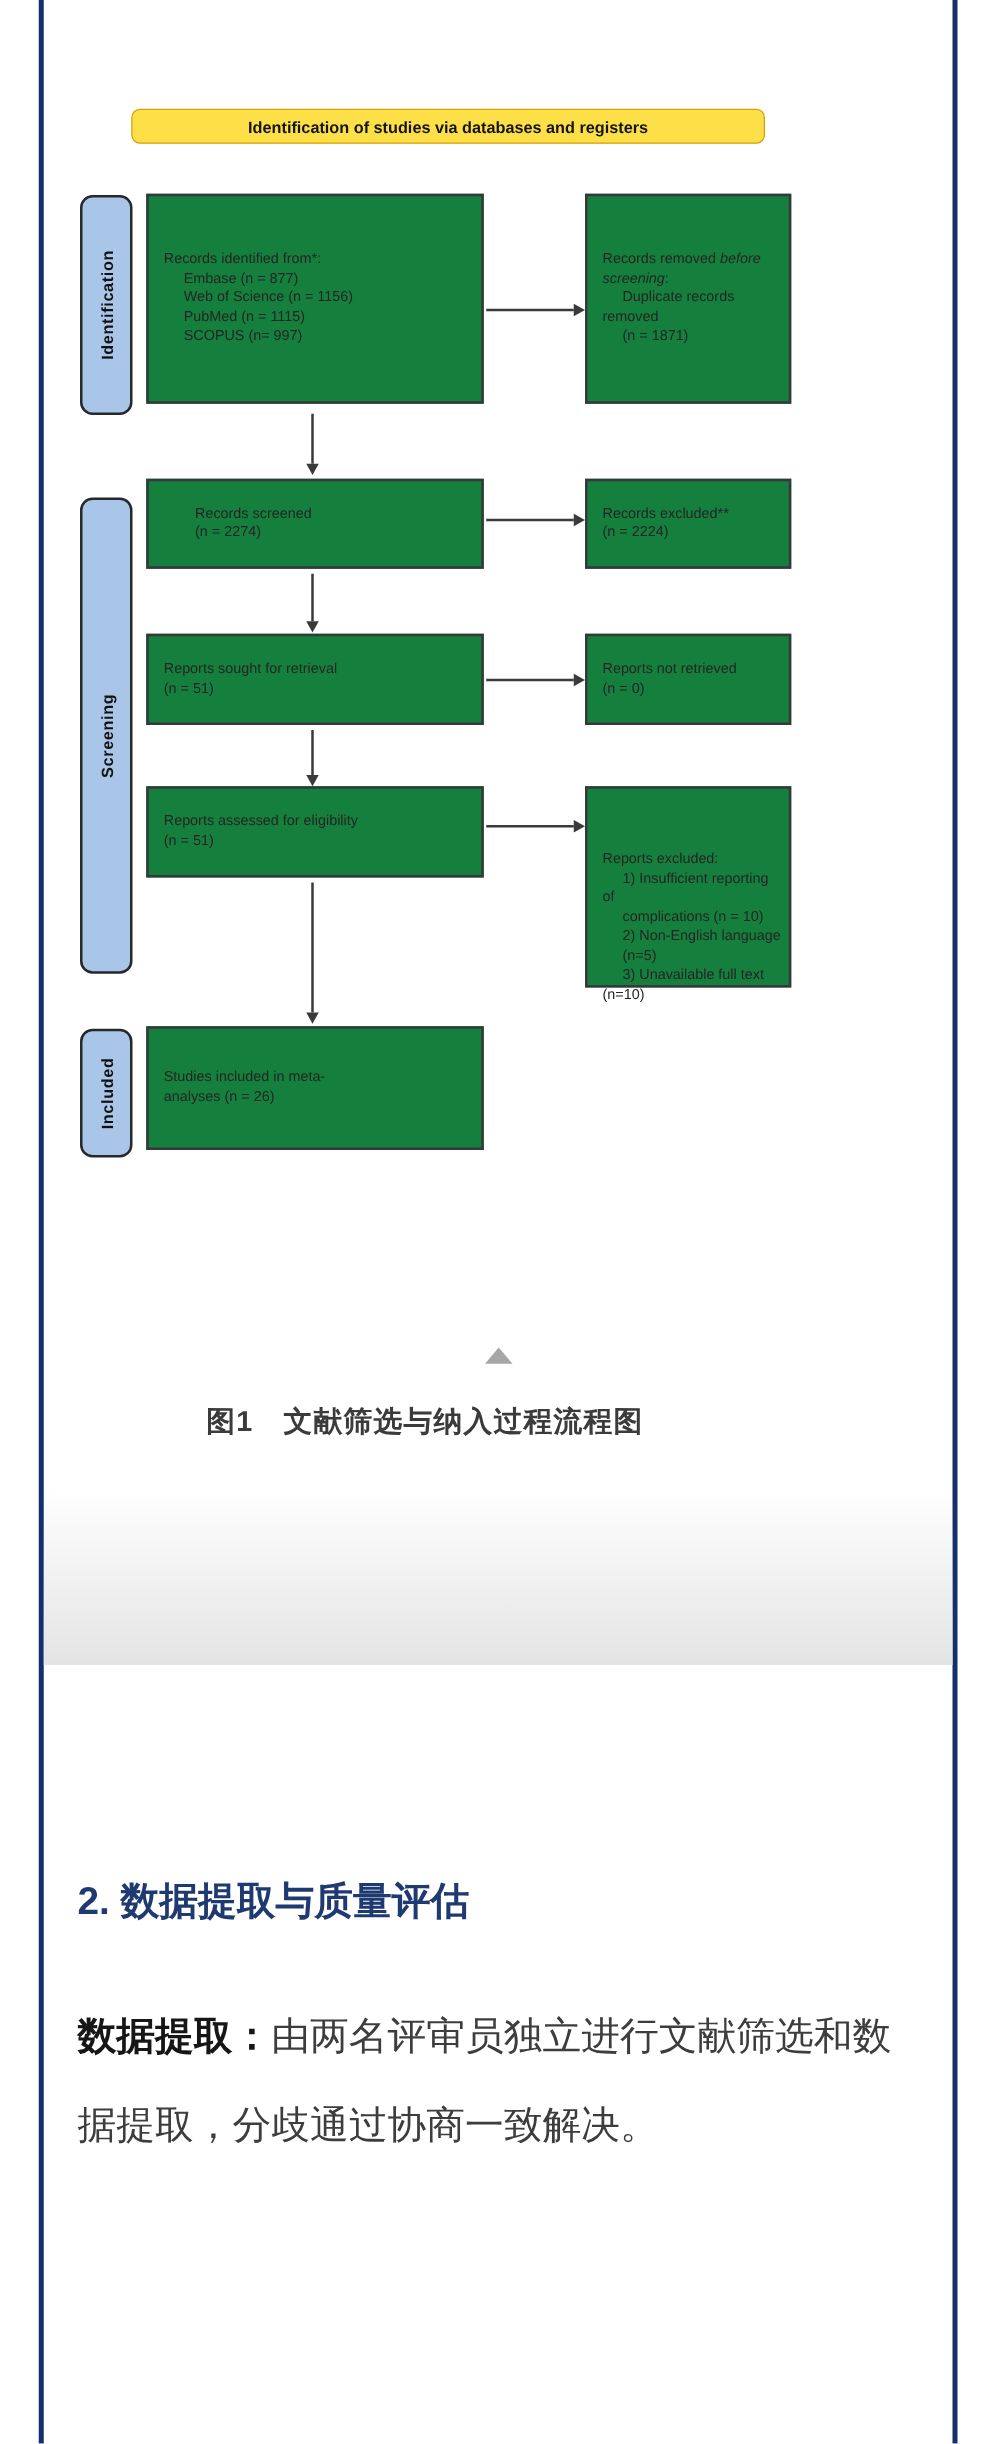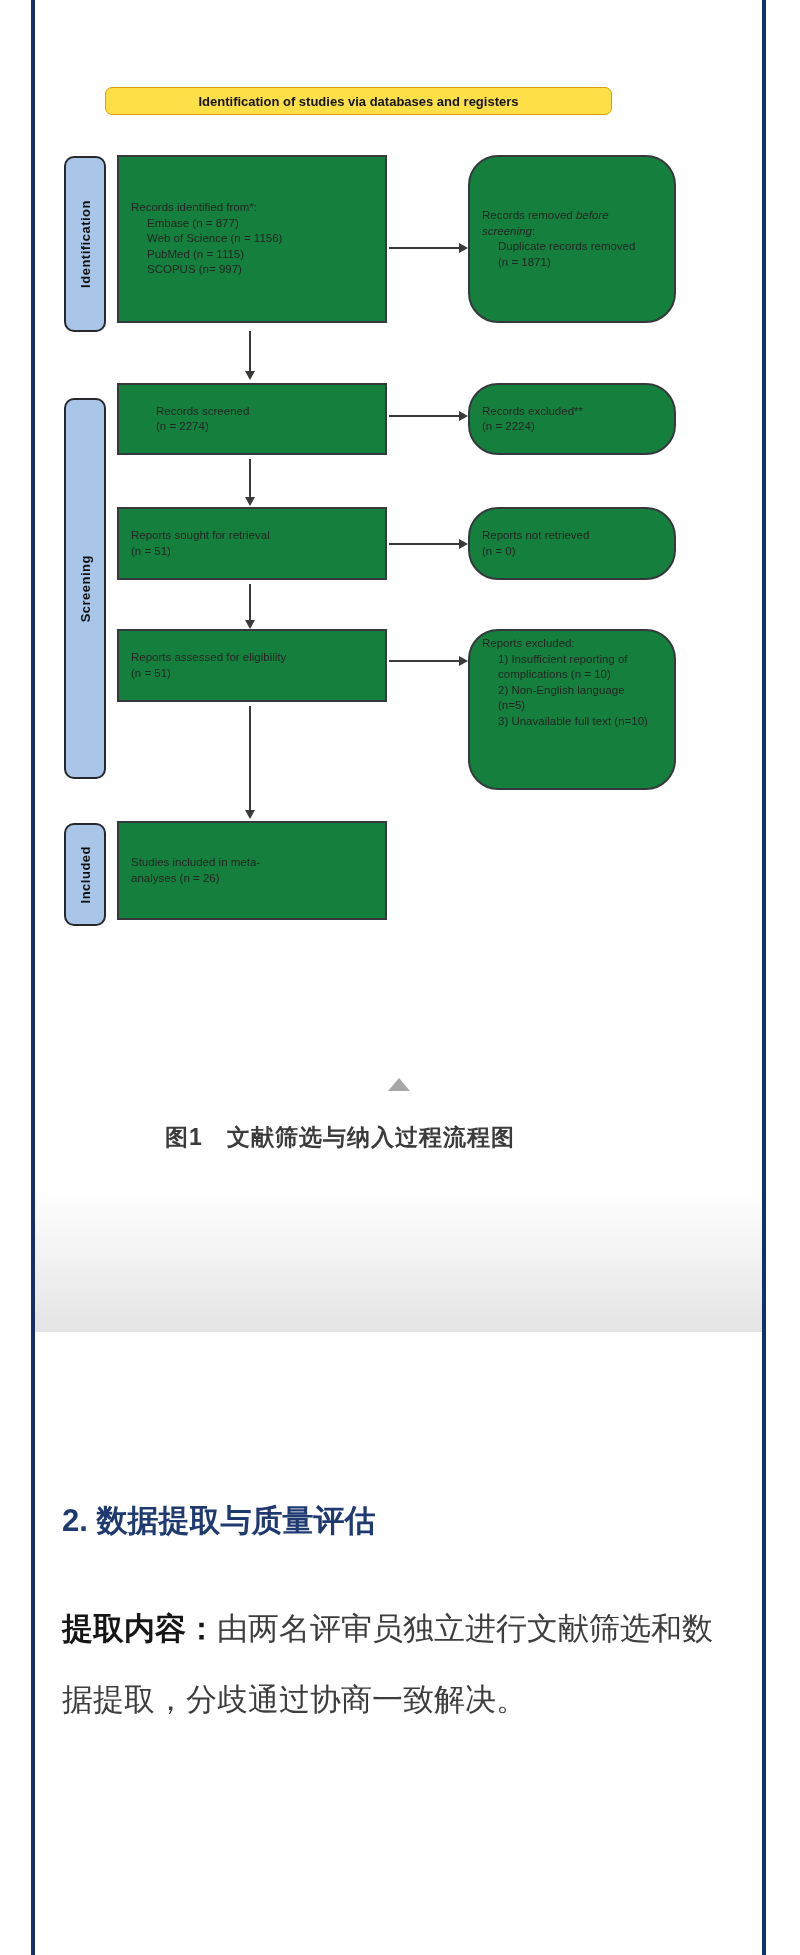--- a/index.html
+++ b/index.html
@@ -31,23 +31,23 @@
   .stage-screening      { top:398px; height:377px; }
   .stage-included       { top:823px; height:99px; }
 
   .fbox {
     position:absolute; background:#15803d; border:2px solid #35383c;
     font-size:11.5px; line-height:15.5px; color:#242424;
     display:flex; align-items:center; box-sizing:border-box;
   }
   .fbox .txt { white-space:pre-wrap; padding:4px 6px 4px 12px; }
   .fbox.top-align { align-items:flex-start; }
-  .fbox.top-align .txt { padding-top:5px; }
+  .fbox.top-align .txt { padding-top:5px;margin-top:44px; }
   .col-left  { left:117px; width:270px; }
-  .col-right { left:468px; width:208px;border-radius:30px; }
+  .col-right { left:468px; width:165px; }
   .b1 { top:155px; height:168px; }
   .b2 { top:383px; height:72px;padding-left:25px; }
   .b3 { top:507px; height:73px; }
   .b4 { top:629px; height:73px; }
   .b5 { top:821px; height:99px; }
   .r1 { top:155px; height:168px; }
   .r2 { top:383px; height:72px; }
   .r3 { top:507px; height:73px; }
   .r4 { top:629px; height:161px; }
 
@@ -177,16 +177,16 @@
     <div class="varrow v4"></div>
   </div>
 
   <div class="collapse-tri"></div>
   <div class="fig-caption">图1　文献筛选与纳入过程流程图</div>
 
   <div class="fade-band"></div>
 
   <div class="sec-heading">2. 数据提取与质量评估</div>
 
-  <p class="para para1"><b>提取内容：</b><span class="ptext">由两名评审员独立进行文献筛选和数
+  <p class="para para1"><b>数据提取：</b><span class="ptext">由两名评审员独立进行文献筛选和数
 据提取，分歧通过协商一致解决。</span></p>
 
 </div>
 
 </body></html>

